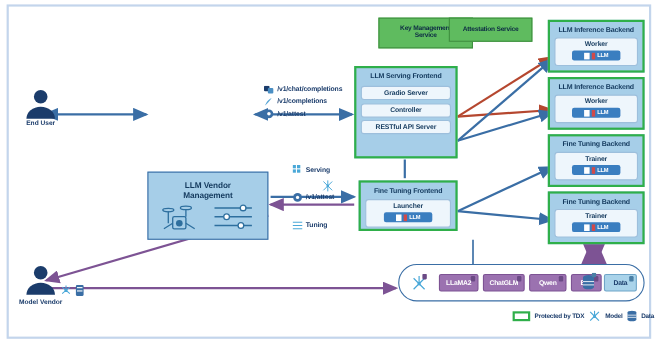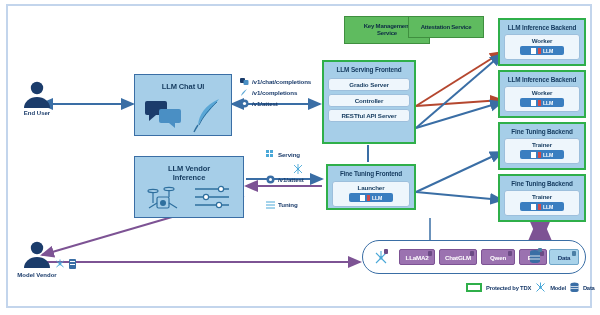--- a/index.html
+++ b/index.html
@@ -112,38 +112,24 @@
       <circle cx="5" cy="6" r="1.4" fill="#4aa8d8" stroke="none"></circle>
       <path d="M5 6 L1.5 3 M5 6 L8.5 3 M5 6 L1.5 9 M5 6 L8.5 9 M5 6 L5 1.5"></path>
     </g>
     <g fill="#3a6ea5">
       <rect x="14" y="1" width="7" height="10" rx="1"></rect>
       <rect x="15" y="3" width="5" height="1" fill="#fff"></rect>
       <rect x="15" y="6" width="5" height="1" fill="#fff"></rect>
     </g>
   </svg>
 
-  <div class="box blue-box" style="left:134px;top:74px;width:98px;height:62px;">
-    <div class="ttl">LLM Chat UI</div>
-    <svg style="position:absolute;left:10px;top:24px;" width="42" height="30" viewBox="0 0 42 30">
-      <rect x="0" y="2" width="22" height="14" rx="2" fill="#1b3c6b"></rect>
-      <path d="M4 16 L4 22 L11 16 z" fill="#1b3c6b"></path>
-      <rect x="14" y="10" width="22" height="14" rx="2" fill="#4a8fc4"></rect>
-      <path d="M30 24 L30 29 L24 24 z" fill="#4a8fc4"></path>
-    </svg>
-    <svg style="position:absolute;left:58px;top:22px;" width="34" height="36" viewBox="0 0 34 36">
-      <path d="M26 2 C12 8 6 18 5 28 C10 20 18 13 26 2 z" fill="#5aa7d6"></path>
-      <path d="M24 5 C16 12 10 20 6 28" stroke="#2e6f9e" stroke-width="1" fill="none"></path>
-      <path d="M5 28 C3 31 2 33 1 35" stroke="#2e6f9e" stroke-width="1.4" fill="none"></path>
-    </svg>
-  </div>
 
   <div class="box blue-box" style="left:134px;top:156px;width:110px;height:62px;">
     <div class="ttl">LLM Vendor</div>
-    <div class="ttl" style="padding-top:0;">Inference</div>
+    <div class="ttl" style="padding-top:0;">Management</div>
     <svg style="position:absolute;left:12px;top:26px;" width="36" height="30" viewBox="0 0 36 30">
       <g stroke="#2e6f9e" stroke-width="1.2" fill="none">
         <ellipse cx="6" cy="8" rx="5" ry="1.6"></ellipse>
         <path d="M6 9 L6 20"></path>
         <ellipse cx="22" cy="6" rx="5" ry="1.6"></ellipse>
         <path d="M22 7 L22 14"></path>
         <rect x="10" y="14" width="12" height="11" rx="1.5"></rect>
         <path d="M2 25 L10 20 M30 25 L22 20"></path>
       </g>
       <circle cx="16" cy="20" r="3" fill="#2e6f9e"></circle>

